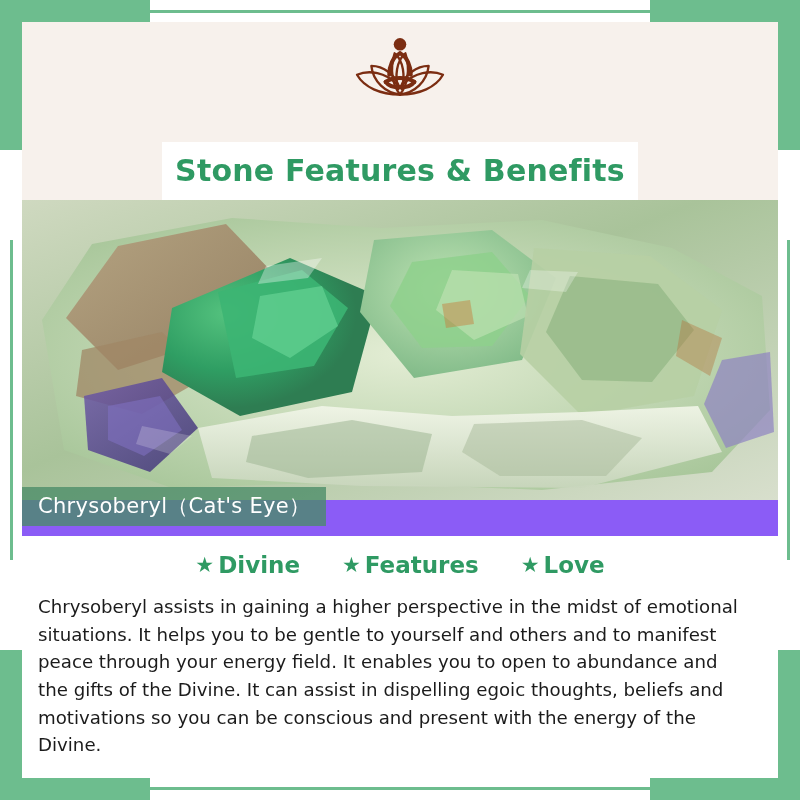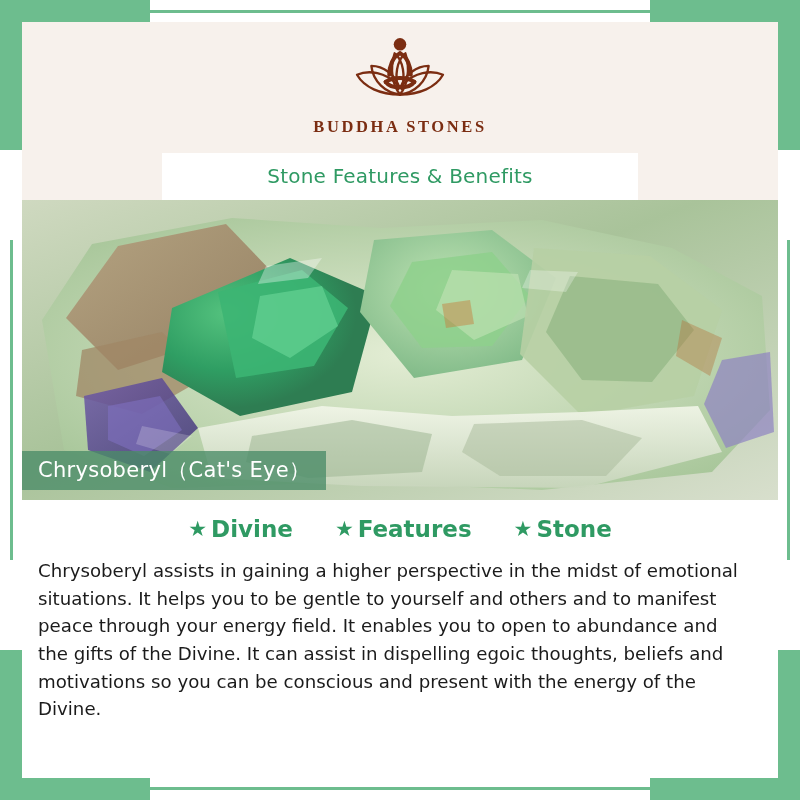--- a/index.html
+++ b/index.html
@@ -99,32 +99,32 @@
     transform: translateX(-50%);
     bottom: -1px;
     width: 476px;
     background: #ffffff;
     text-align: center;
     padding: 7px 0 9px 0;
     box-sizing: border-box;
   }
   .title-banner h1 {
     margin: 4px;
-    font-size: 20px;
-    font-weight: 400;
+    font-size: 30px;
+    font-weight: 700;
     color: #2f9a63;
     letter-spacing: 0.2px;
     font-family: "DejaVu Sans", sans-serif;
   }
 
   
   .stone {
     position: relative;
     width: 756px;
-    height: 300px;
+    height: 336px;
     overflow: hidden;
     background: #8b5cf6;
   }
   .stone svg { display: block; }
 
   .caption {
     position: absolute;
     left: 0;
     bottom: 10px;
     background: rgba(74, 140, 104, 0.78);
@@ -209,21 +209,20 @@
           </g>
           <g fill="none" stroke="#7b2d12" stroke-width="4.5" stroke-linecap="round">
 
             <path d="M60 26 C52 30 48 40 48 50"></path>
             <path d="M60 26 C68 30 72 40 72 50"></path>
 
             <path d="M44 58 C52 52 68 52 76 58"></path>
             <path d="M44 58 C50 66 70 66 76 58"></path>
           </g>
         </svg>
-        <div class="brand-name">BUDDHA STONES</div>
       </div>
 
       <div class="title-banner">
         <h1>Stone Features &amp; Benefits</h1>
       </div>
     </div>
 
     <div class="stone">
       <svg width="756" height="300" viewBox="0 0 756 300">
         <defs>
@@ -300,20 +299,20 @@
       <div class="benefit">
         <span class="star">★</span>
         <span>Divine</span>
       </div>
       <div class="benefit">
         <span class="star">★</span>
         <span>Features</span>
       </div>
       <div class="benefit">
         <span class="star">★</span>
-        <span>Stone</span>
+        <span>Love</span>
       </div>
     </div>
 
     <p class="description">Chrysoberyl assists in gaining a higher perspective in the midst of emotional situations. It helps you to be gentle to yourself and others and to manifest peace through your energy field. It enables you to open to abundance and the gifts of the Divine. It can assist in dispelling egoic thoughts, beliefs and motivations so you can be conscious and present with the energy of the Divine.</p>
 
   </div>
 </div>
 
 </body></html>

